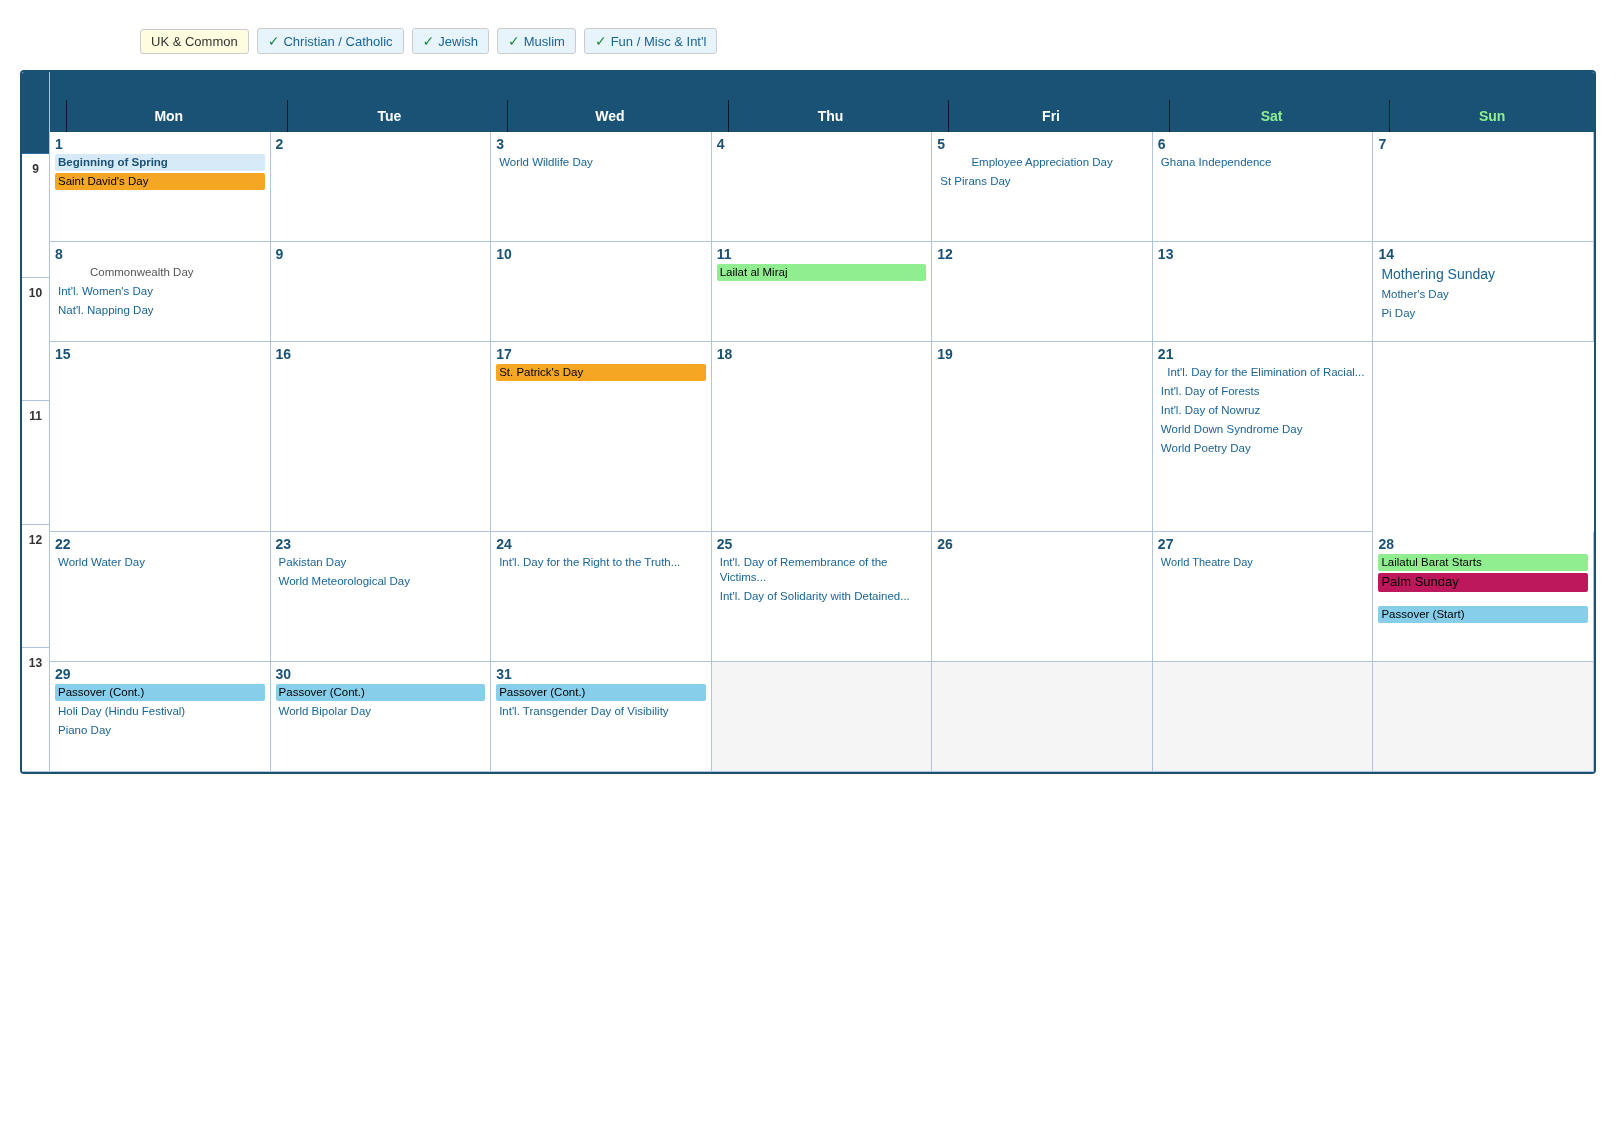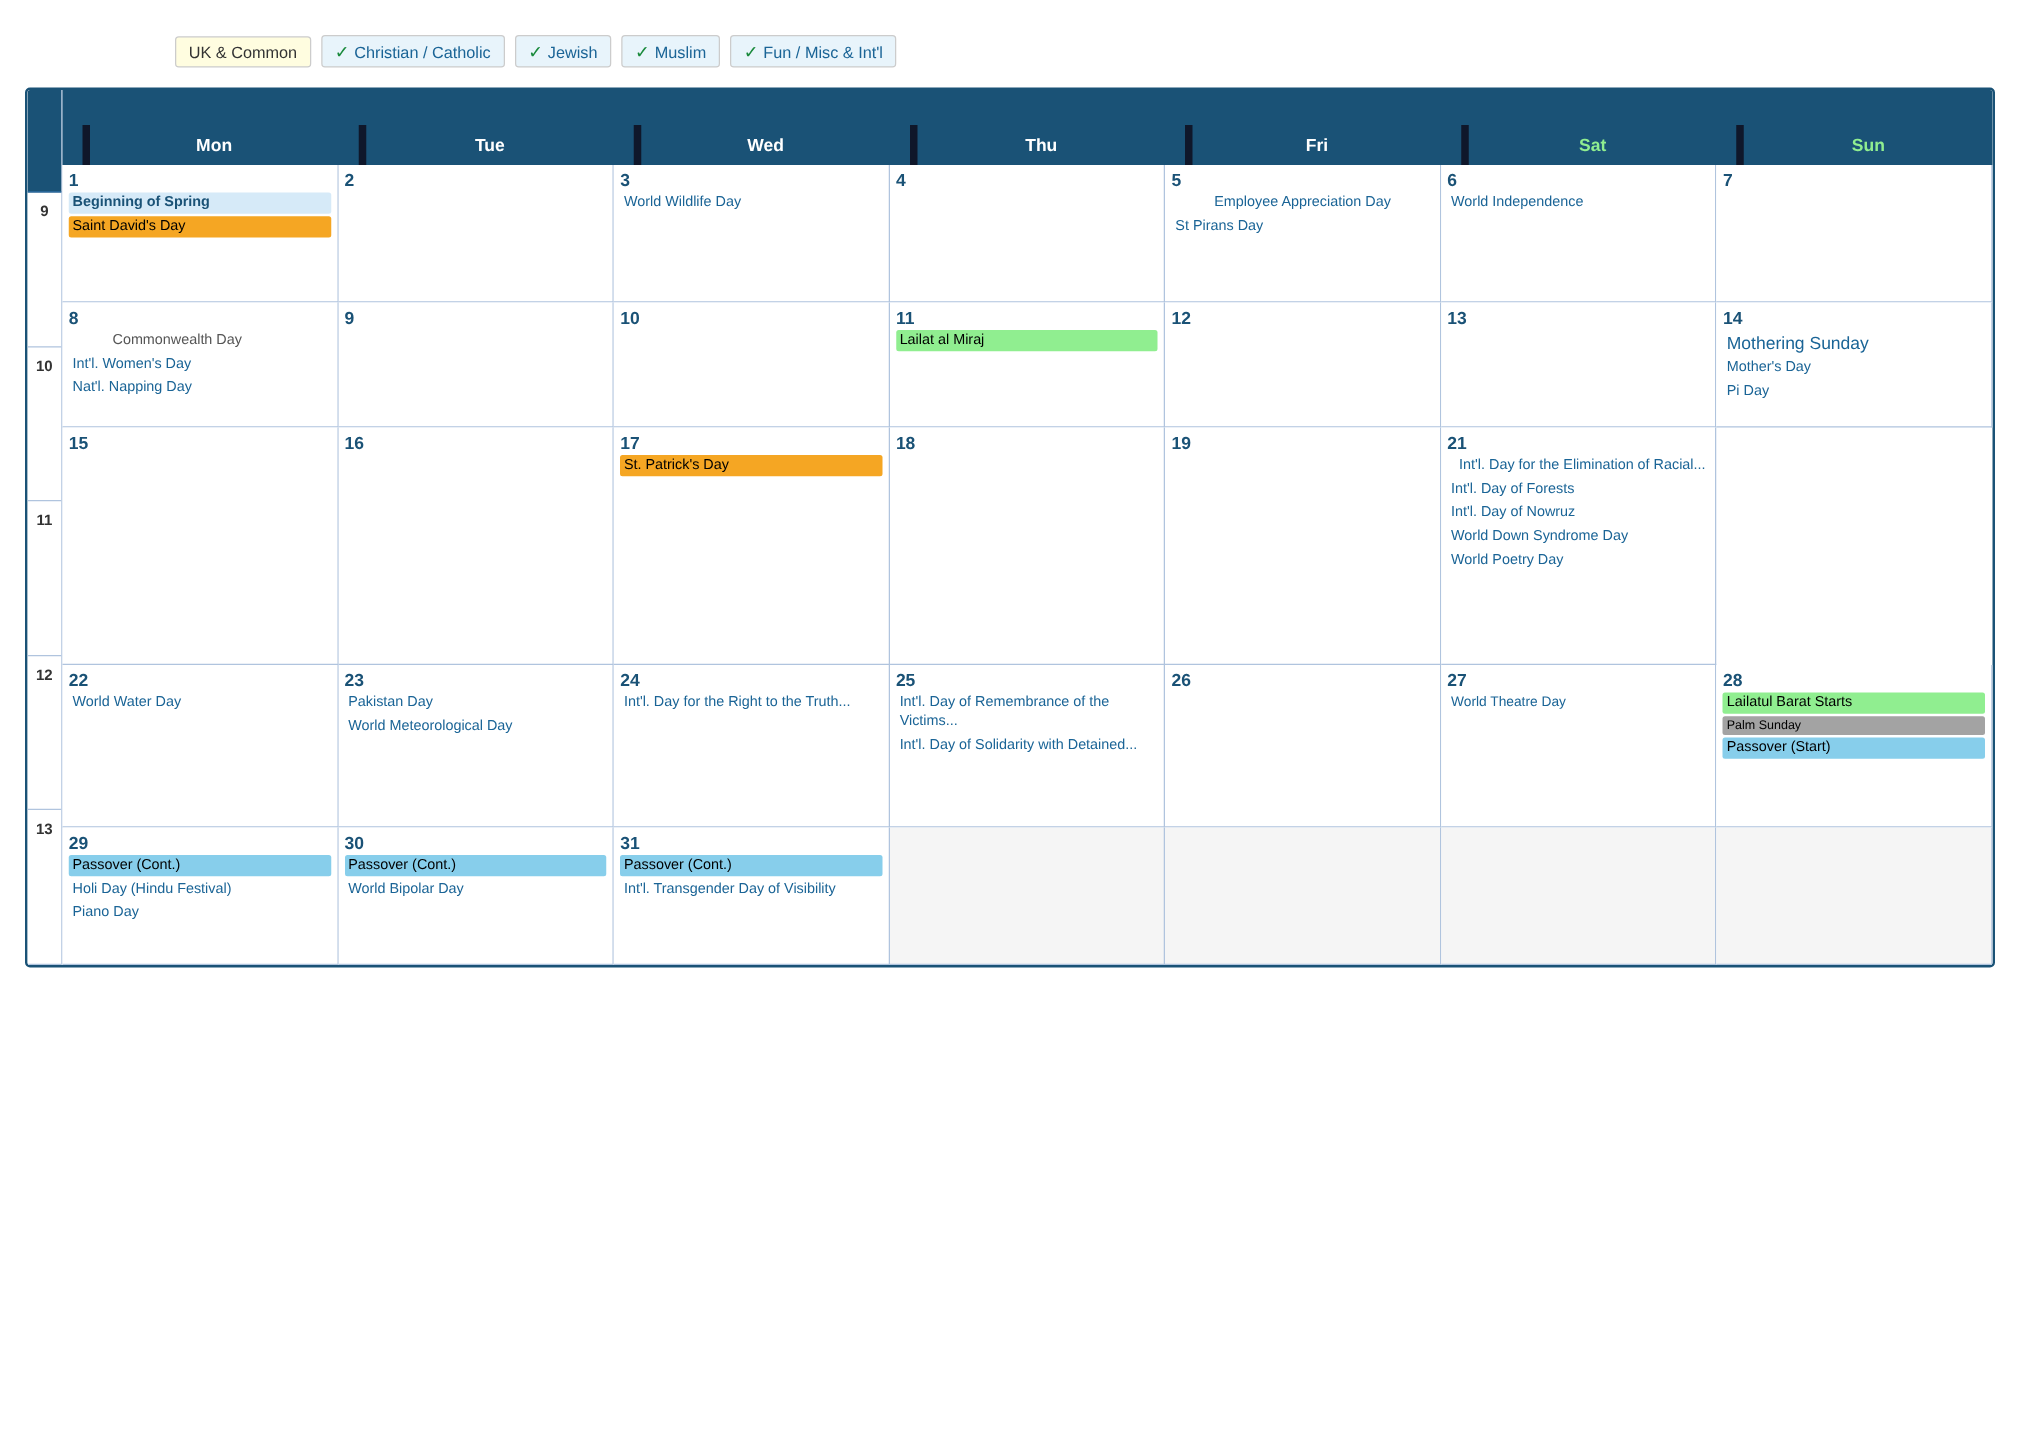--- a/index.html
+++ b/index.html
@@ -50,21 +50,21 @@
     .day-headers {
       display: grid;
       grid-template-columns: repeat(7, 1fr);
       background: #1a5276;
     }
     .day-header {
       text-align: center;
       padding: 8px 4px;
       font-size: 14px;
       font-weight: bold;
-      border-left: 6px solid #0f172a;
+      border-left: 1px solid #0f172a;
       color: #fff;
       margin-left: 16px;
     }
     .day-header.weekend { color: #90ee90; }
     .day-cell {
       border-right: 1px solid #b0c4de;
       border-bottom: 1px solid #b0c4de;
       padding: 4px 5px;
       min-height: 110px;
       vertical-align: top;
@@ -156,21 +156,21 @@
           <div class="day-cell" style="min-height: 110px;">
             <div class="day-number">4</div>
           </div>
           <div class="day-cell" style="min-height: 110px;">
             <div class="day-number">5</div>
             <div class="event" style="color: rgb(26, 100, 150); font-size: 11.5px; margin-bottom: 2px; padding: 1px 3px; line-height: 1.3; text-align: center;">Employee Appreciation Day</div>
             <div class="event" style="color: rgb(26, 100, 150); font-size: 11.5px; margin-bottom: 2px; padding: 1px 3px; line-height: 1.3;">St Pirans Day</div>
           </div>
           <div class="day-cell" style="min-height: 110px;">
             <div class="day-number">6</div>
-            <div class="event" style="color: rgb(26, 100, 150); font-size: 11.5px; margin-bottom: 2px; padding: 1px 3px; line-height: 1.3;">World Independence</div>
+            <div class="event" style="color: rgb(26, 100, 150); font-size: 11.5px; margin-bottom: 2px; padding: 1px 3px; line-height: 1.3;">Ghana Independence</div>
           </div>
           <div class="day-cell" style="min-height: 110px;">
             <div class="day-number">7</div>
           </div>
         </div>
         <div style="display: grid; grid-template-columns: repeat(7, 1fr);">
           <div class="day-cell" style="min-height: 100px;">
             <div class="day-number">8</div>
             <div class="event" style="color: rgb(85, 85, 85); font-size: 11.5px; margin-bottom: 2px; padding: 1px 3px; line-height: 1.3; margin-left: 32px;">Commonwealth Day</div>
             <div class="event" style="color: rgb(26, 100, 150); font-size: 11.5px; margin-bottom: 2px; padding: 1px 3px; line-height: 1.3;">Int'l. Women's Day</div>
@@ -247,21 +247,21 @@
           <div class="day-cell" style="min-height: 130px;">
             <div class="day-number">26</div>
           </div>
           <div class="day-cell" style="min-height: 130px;">
             <div class="day-number">27</div>
             <div class="event" style="color: rgb(26, 100, 150); font-size: 11px; margin-bottom: 14px; padding: 1px 3px; line-height: 1.3;">World Theatre Day</div>
           </div>
           <div class="day-cell" style="min-height: 130px;">
             <div class="day-number">28</div>
             <div class="event" style="background: rgb(144, 238, 144); color: rgb(0, 0, 0); font-size: 11.5px; margin-bottom: 2px; padding: 1px 3px; border-radius: 2px; line-height: 1.3;">Lailatul Barat Starts</div>
-            <div class="event" style="background: #a3a3a3; color: rgb(0, 0, 0); font-size: 10px; margin-bottom: 2px; padding: 1px 3px; border-radius: 2px; line-height: 1.3;">Palm Sunday</div>
+            <div class="event" style="background: #be185d; color: rgb(0, 0, 0); font-size: 13px; margin-bottom: 14px; padding: 1px 3px; border-radius: 2px; line-height: 1.3;">Palm Sunday</div>
             <div class="event" style="background: rgb(135, 206, 235); color: rgb(0, 0, 0); font-size: 11.5px; margin-bottom: 2px; padding: 1px 3px; border-radius: 2px; line-height: 1.3;">Passover (Start)</div>
           </div>
         </div>
         <div style="display: grid; grid-template-columns: repeat(7, 1fr);">
           <div class="day-cell" style="min-height: 110px;">
             <div class="day-number">29</div>
             <div class="event" style="background: rgb(135, 206, 235); color: rgb(0, 0, 0); font-size: 11.5px; margin-bottom: 2px; padding: 1px 3px; border-radius: 2px; line-height: 1.3;">Passover (Cont.)</div>
             <div class="event" style="color: rgb(26, 100, 150); font-size: 11.5px; margin-bottom: 2px; padding: 1px 3px; line-height: 1.3;">Holi Day (Hindu Festival)</div>
             <div class="event" style="color: rgb(26, 100, 150); font-size: 11.5px; margin-bottom: 2px; padding: 1px 3px; line-height: 1.3;">Piano Day</div>
           </div>

